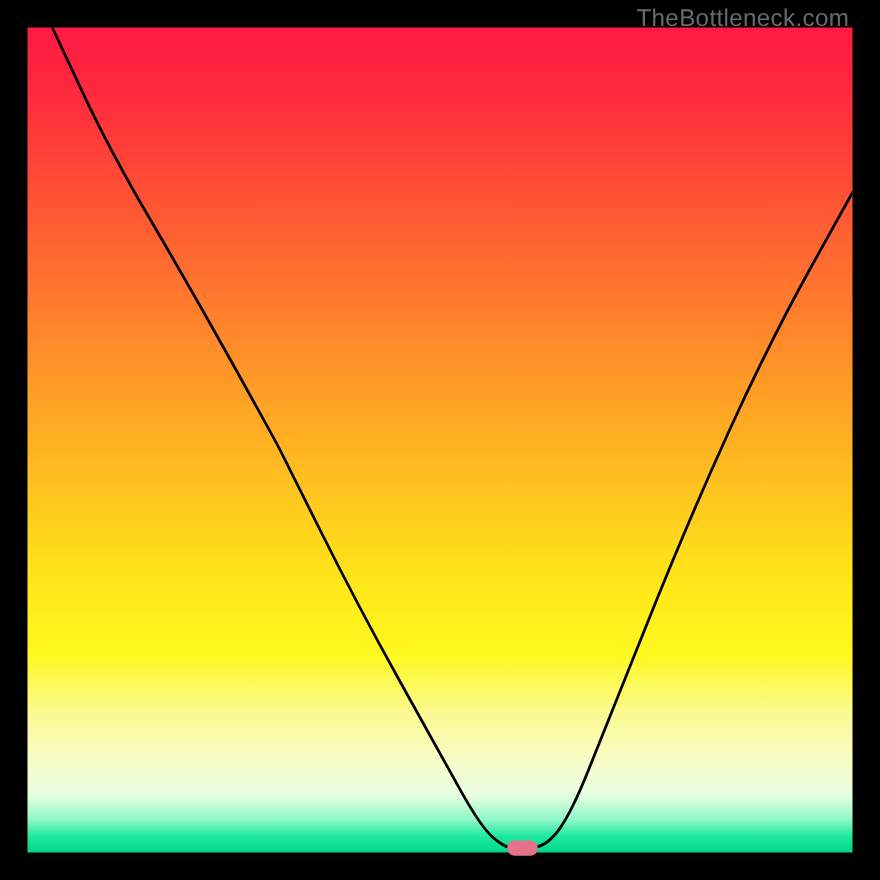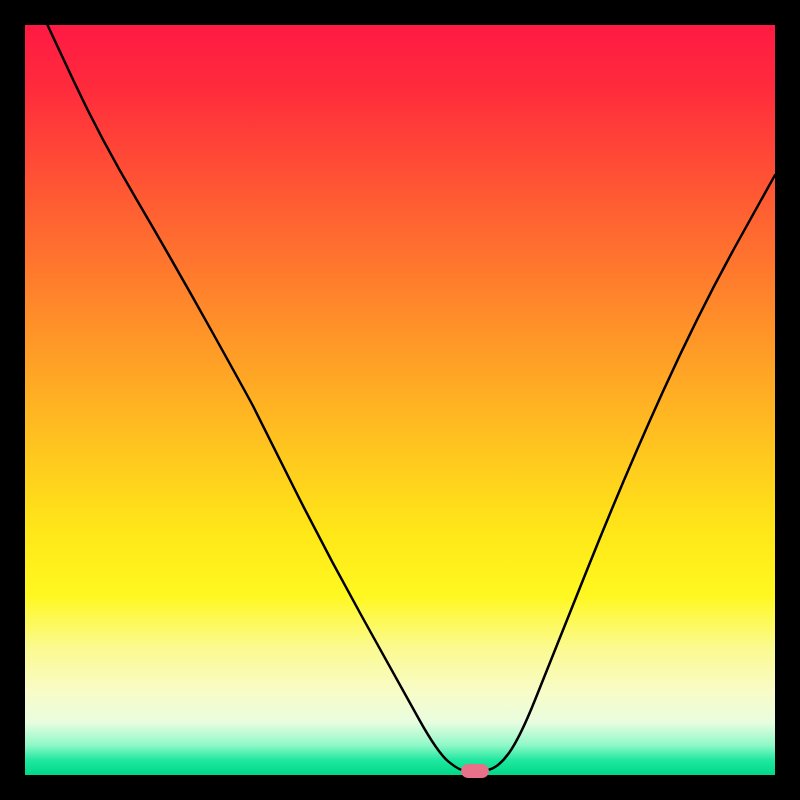--- a/index.html
+++ b/index.html
@@ -23,20 +23,21 @@
 #20e8a0 98%,
 #00d888 100%)}
 .curve{position:absolute;inset:0;pointer-events:none}
 .attribution{position:absolute;top:4px;right:28px;color:#6a6a6a;font-size:22px;font-weight:400;letter-spacing:0.3px}
 .marker{position:absolute;background:#e8718a;border-radius:50%/50%;transform:translate(-50%,-50%)}
 </style>
 </head>
 <body>
 
 <div class="chart-container">
+  <div class="attribution">TheBottleneck.com</div>
   <div class="plot-area">
     <div class="gradient-bg"></div>
     <svg class="curve" viewBox="0 0 750 750" preserveAspectRatio="none">
       <path id="curve-path" d="M 22.5 0.0 Q 22.5 0.0 48.8 56.3 Q 75.0 112.5 112.5 176.2 Q 150.0 240.0 187.5 307.5 Q 225.0 375.0 228.8 382.5 Q 232.5 390.0 266.3 457.5 Q 300.0 525.0 337.5 592.5 Q 375.0 660.0 393.8 693.8 Q 412.5 727.5 423.8 736.9 Q 435.0 746.3 442.5 746.3 Q 450.0 746.3 461.3 745.1 Q 472.5 744.0 483.8 728.3 Q 495.0 712.5 510.0 675.0 Q 525.0 637.5 562.5 543.8 Q 600.0 450.0 637.5 367.5 Q 675.0 285.0 712.5 217.5 T 750.0 150.0" fill="none" stroke="#000" stroke-width="2.5" stroke-linecap="round" stroke-linejoin="round"></path>
     </svg>
     <div class="marker" id="marker" style="left: 450px; top: 746.25px; width: 28px; height: 14px; border-radius: 7px;"></div>
   </div>
 </div>
 
 </body></html>

